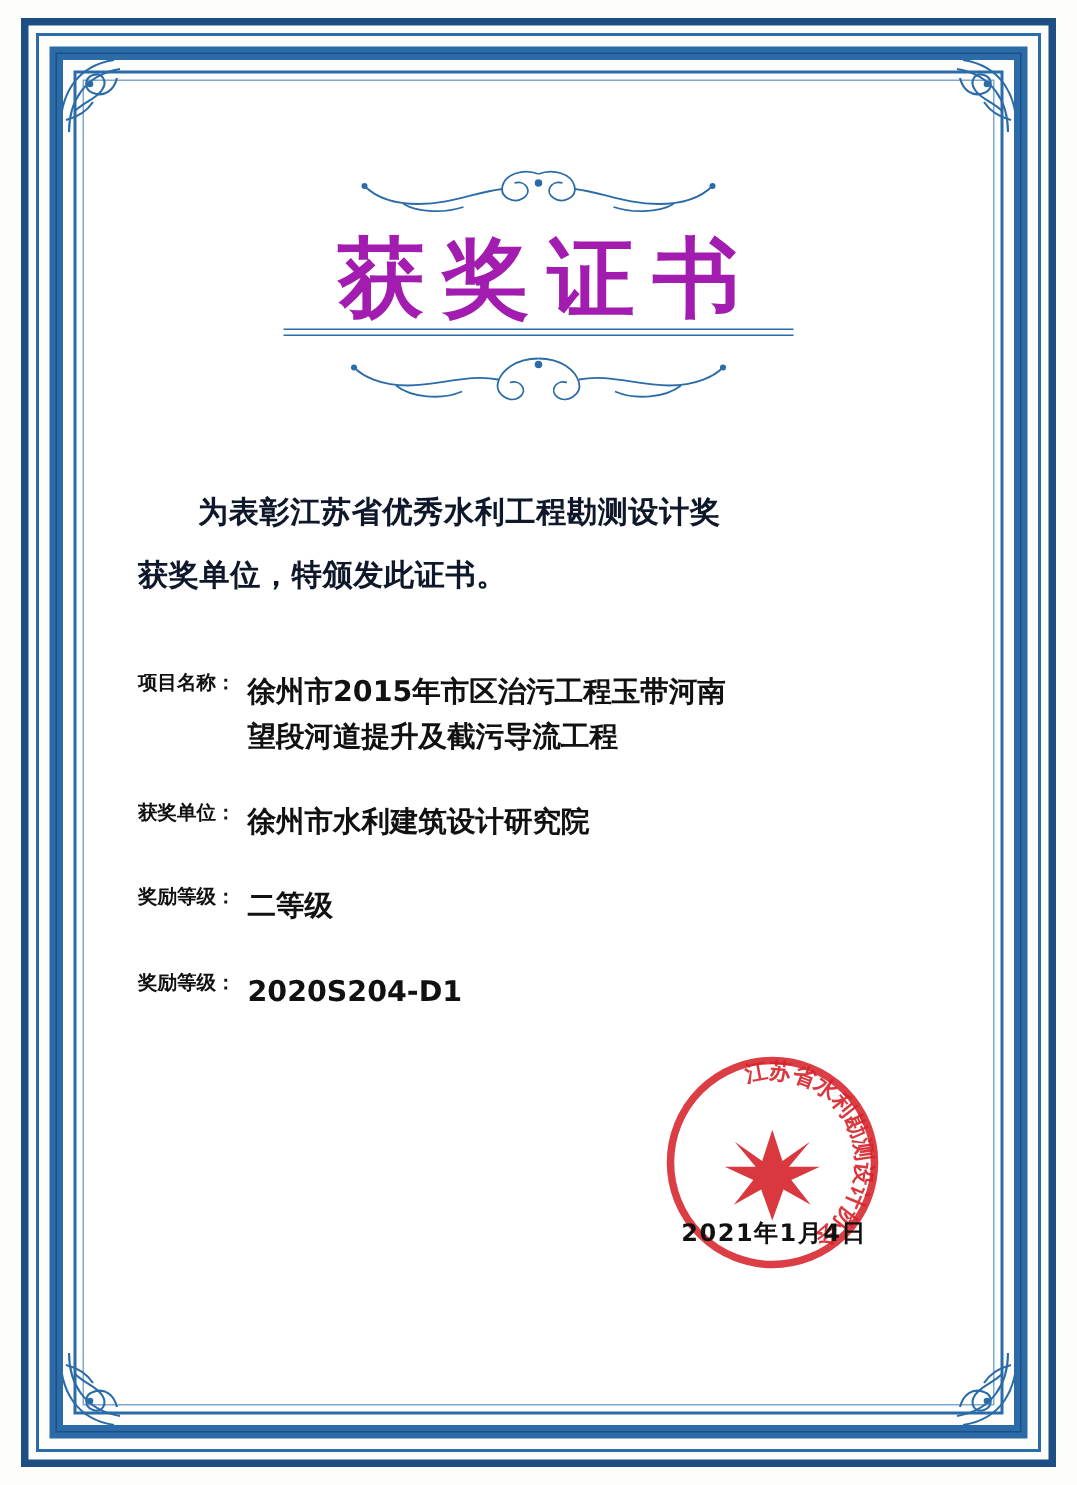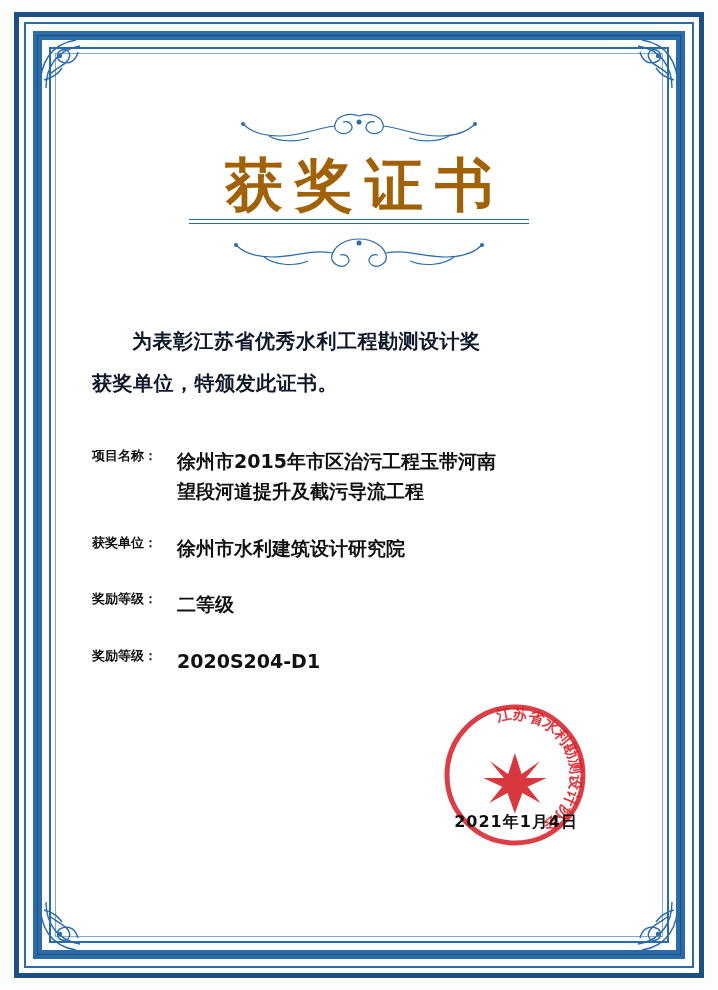--- a/index.html
+++ b/index.html
@@ -87,21 +87,21 @@
     top: 110px;
     text-align: center;
   }
   .flourish-top { height: 40px; color: #2a6ba8; }
   .flourish-top svg { display: block; margin: 0 auto; }
   .title-text {
     font-family: "DejaVu Serif", "Liberation Serif", serif;
     font-size: 58px;
     font-weight: bold;
     letter-spacing: 12px;
-    color: #a16207;
+    color: #a21caf;
     line-height: 1.15;
     margin-top: 2px;
     padding-left: 12px;
   }
   .title-rules {
     position: relative;
     width: 340px;
     margin: 0 auto;
     height: 12px;
   }
@@ -149,21 +149,21 @@
     white-space: nowrap;
     flex: 0 0 auto;
     line-height: 1.6;
   }
   .field-value {
     font-family: "DejaVu Sans", "Liberation Sans", sans-serif;
     font-size: 19px;
     font-weight: bold;
     color: #111111;
     line-height: 1.6;
-    margin-left: 20px;
+    margin-left: 8px;
   }
   .field-value.wrap { max-width: 400px; }
 
   
   .seal {
     position: absolute;
     left: 440px;
     top: 700px;
     width: 150px;
     height: 150px;

